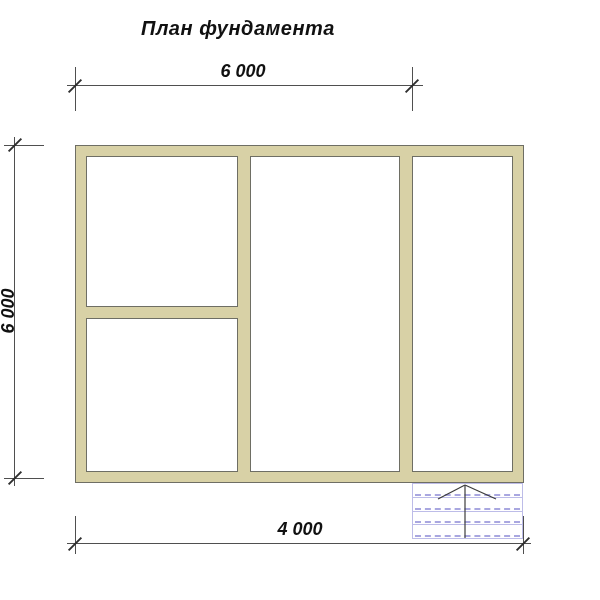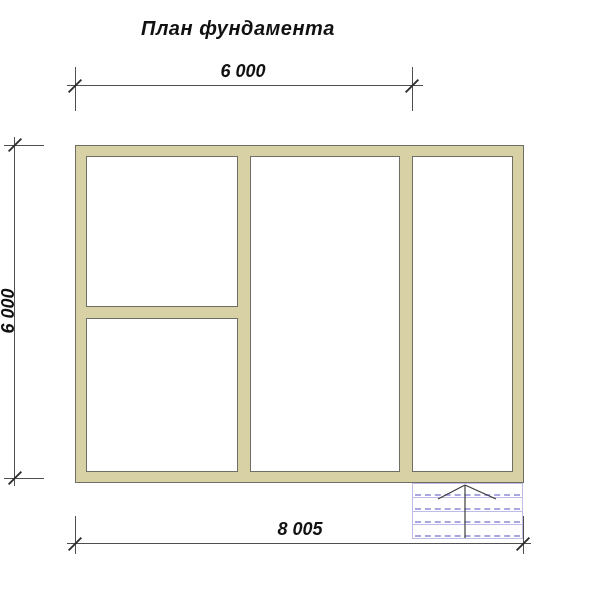--- a/index.html
+++ b/index.html
@@ -103,21 +103,21 @@
     <div class="tick" style="left:15px;top:478px;"></div>
     <div class="dim-label rot" style="left:8px;top:311px;">6 000</div>
   </div>
 
   <div>
     <div class="dline v" style="left:75px;top:516px;height:38px;"></div>
     <div class="dline v" style="left:523px;top:516px;height:38px;"></div>
     <div class="dline h" style="left:67px;top:543px;width:464px;"></div>
     <div class="tick" style="left:75px;top:544px;"></div>
     <div class="tick" style="left:523px;top:544px;"></div>
-    <div class="dim-label center-x" style="left:300px;top:519px;">8 005</div>
+    <div class="dim-label center-x" style="left:300px;top:519px;">4 000</div>
   </div>
 
   <div class="porch">
     <div class="porch-step">
         <div class="porch-dash"></div>
       </div>
     <div class="porch-step">
         <div class="porch-dash"></div>
       </div>
     <div class="porch-step">

